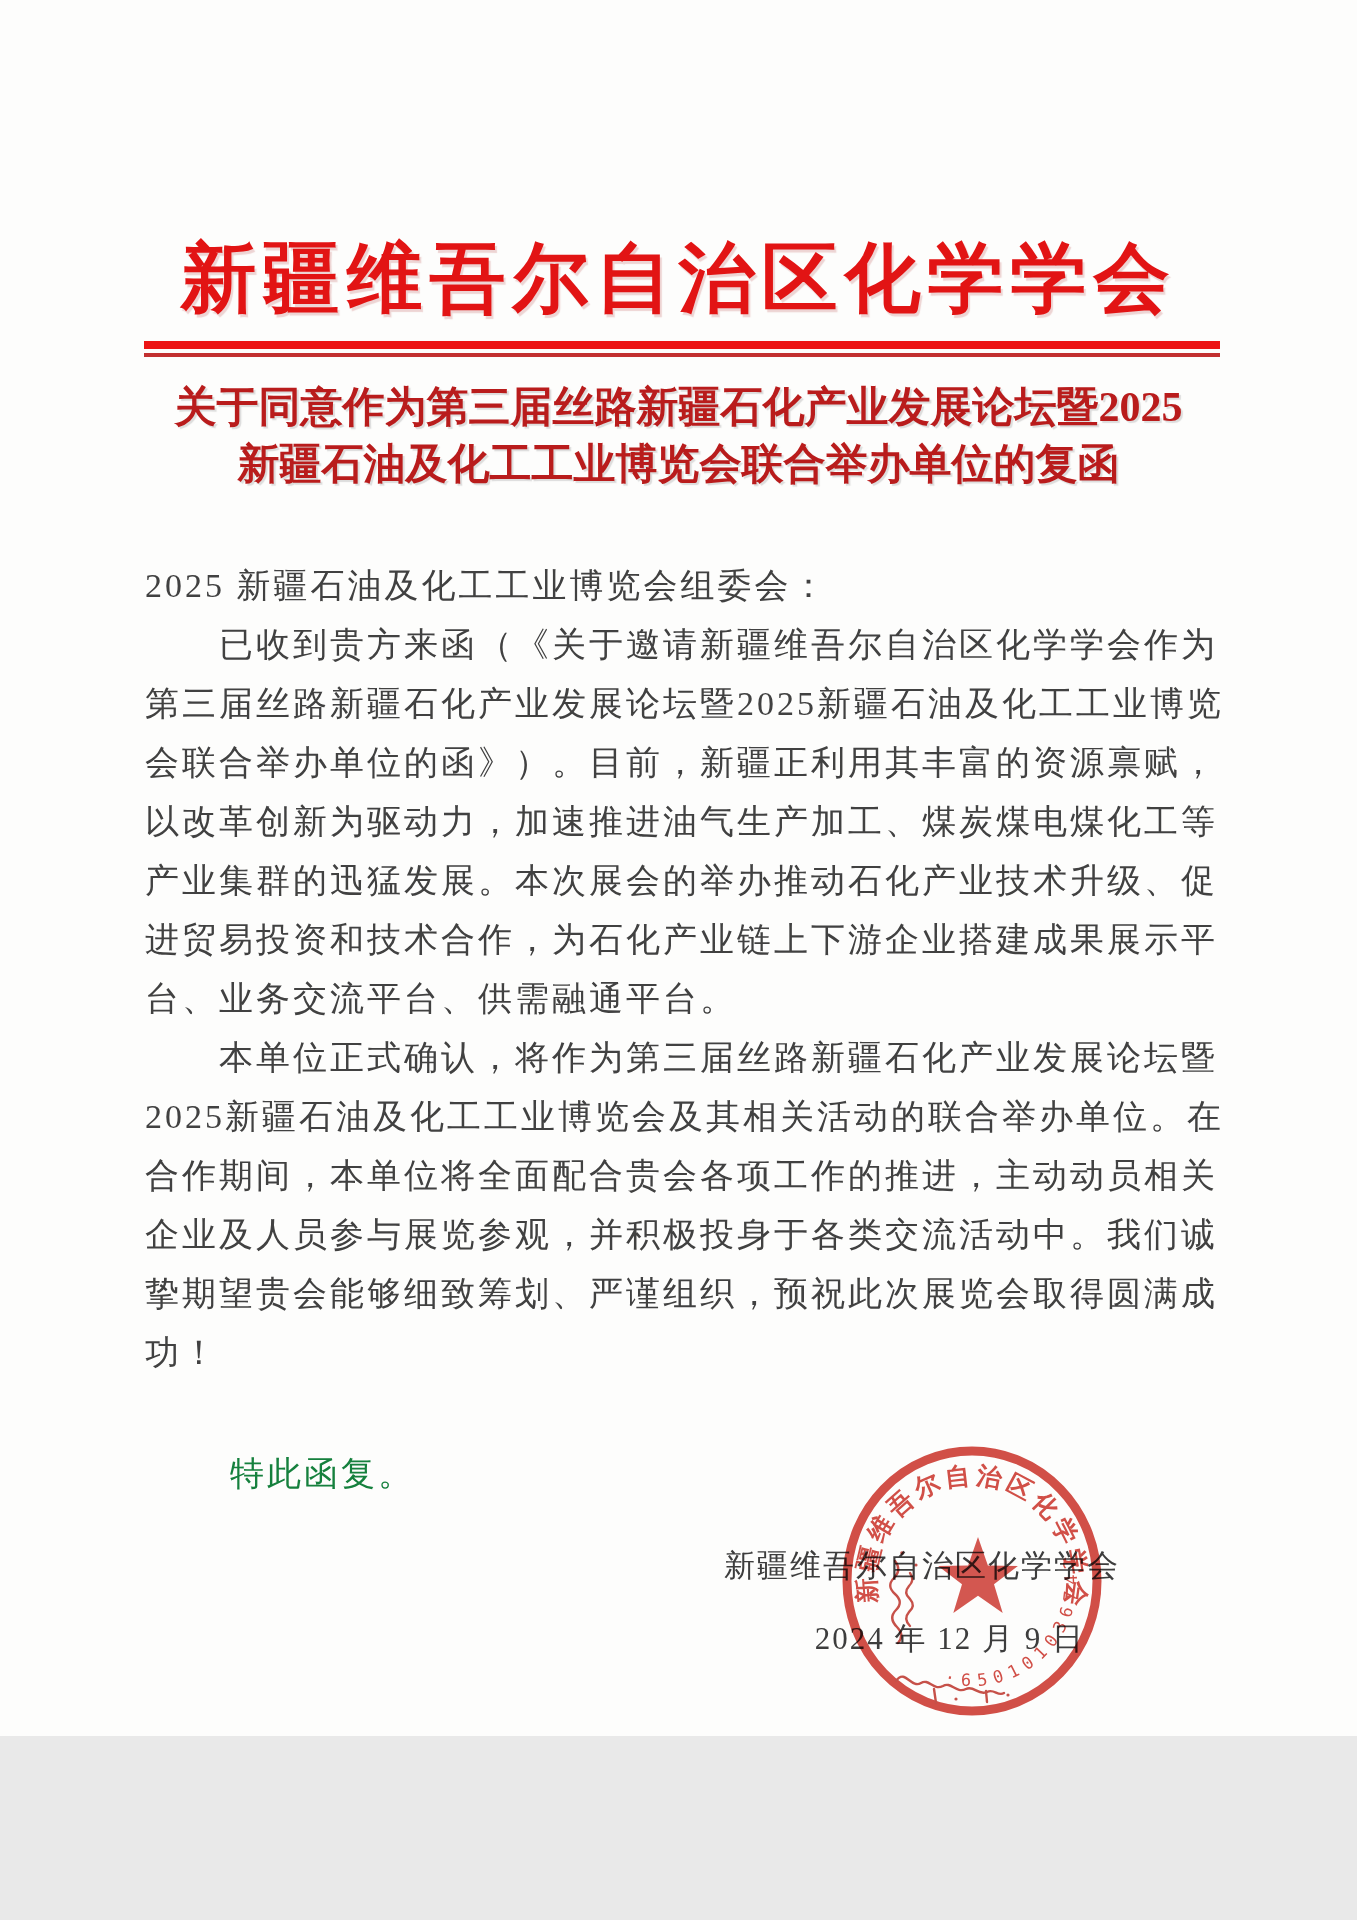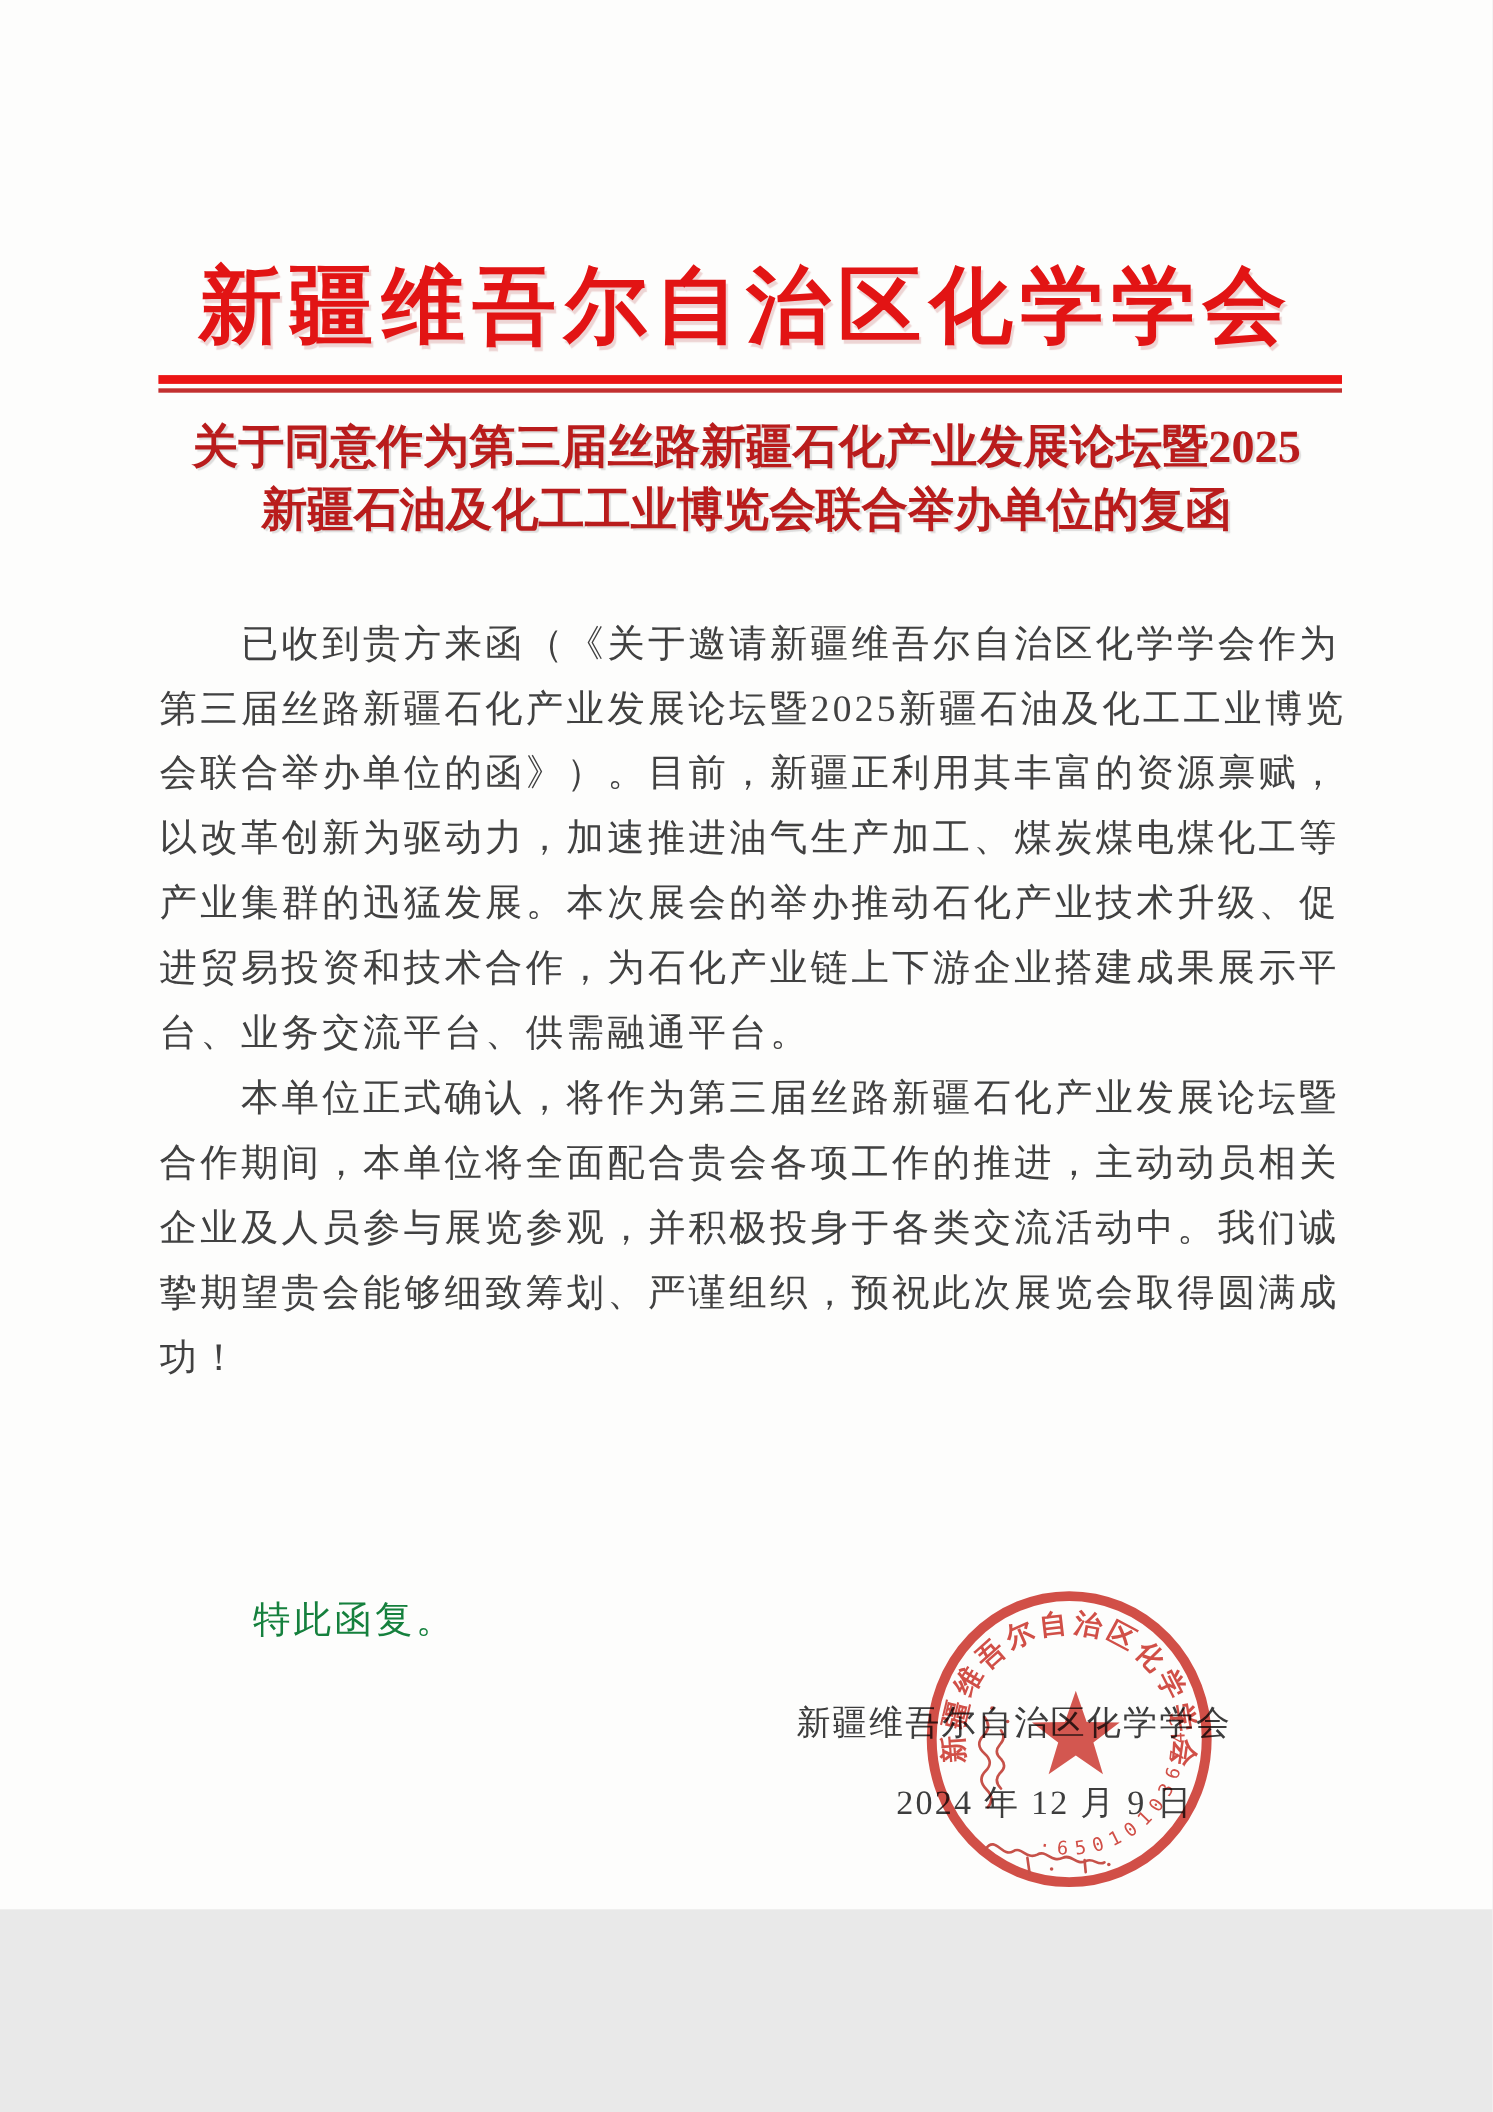--- a/index.html
+++ b/index.html
@@ -94,28 +94,30 @@
 
   <div class="rule rule-thick rule-top-thick"></div>
   <div class="rule rule-thin rule-top-thin"></div>
 
   <div class="doc-title">
     <div>关于同意作为第三届丝路新疆石化产业发展论坛暨2025</div>
     <div>新疆石油及化工工业博览会联合举办单位的复函</div>
   </div>
 
   <div class="body-block">
+    <div class="line">2025 新疆石油及化工工业博览会组委会：</div>
     <div class="line indent">已收到贵方来函（《关于邀请新疆维吾尔自治区化学学会作为</div>
     <div class="line">第三届丝路新疆石化产业发展论坛暨2025新疆石油及化工工业博览</div>
     <div class="line">会联合举办单位的函》）。目前，新疆正利用其丰富的资源禀赋，</div>
     <div class="line">以改革创新为驱动力，加速推进油气生产加工、煤炭煤电煤化工等</div>
     <div class="line">产业集群的迅猛发展。本次展会的举办推动石化产业技术升级、促</div>
     <div class="line">进贸易投资和技术合作，为石化产业链上下游企业搭建成果展示平</div>
     <div class="line">台、业务交流平台、供需融通平台。</div>
     <div class="line indent">本单位正式确认，将作为第三届丝路新疆石化产业发展论坛暨</div>
+    <div class="line">2025新疆石油及化工工业博览会及其相关活动的联合举办单位。在</div>
     <div class="line">合作期间，本单位将全面配合贵会各项工作的推进，主动动员相关</div>
     <div class="line">企业及人员参与展览参观，并积极投身于各类交流活动中。我们诚</div>
     <div class="line">挚期望贵会能够细致筹划、严谨组织，预祝此次展览会取得圆满成</div>
     <div class="line">功！</div>
   </div>
 
   <div class="closing">特此函复。</div>
 
   <div class="signature">新疆维吾尔自治区化学学会</div>
   <div class="date">2024 年 12 月 9 日</div>

